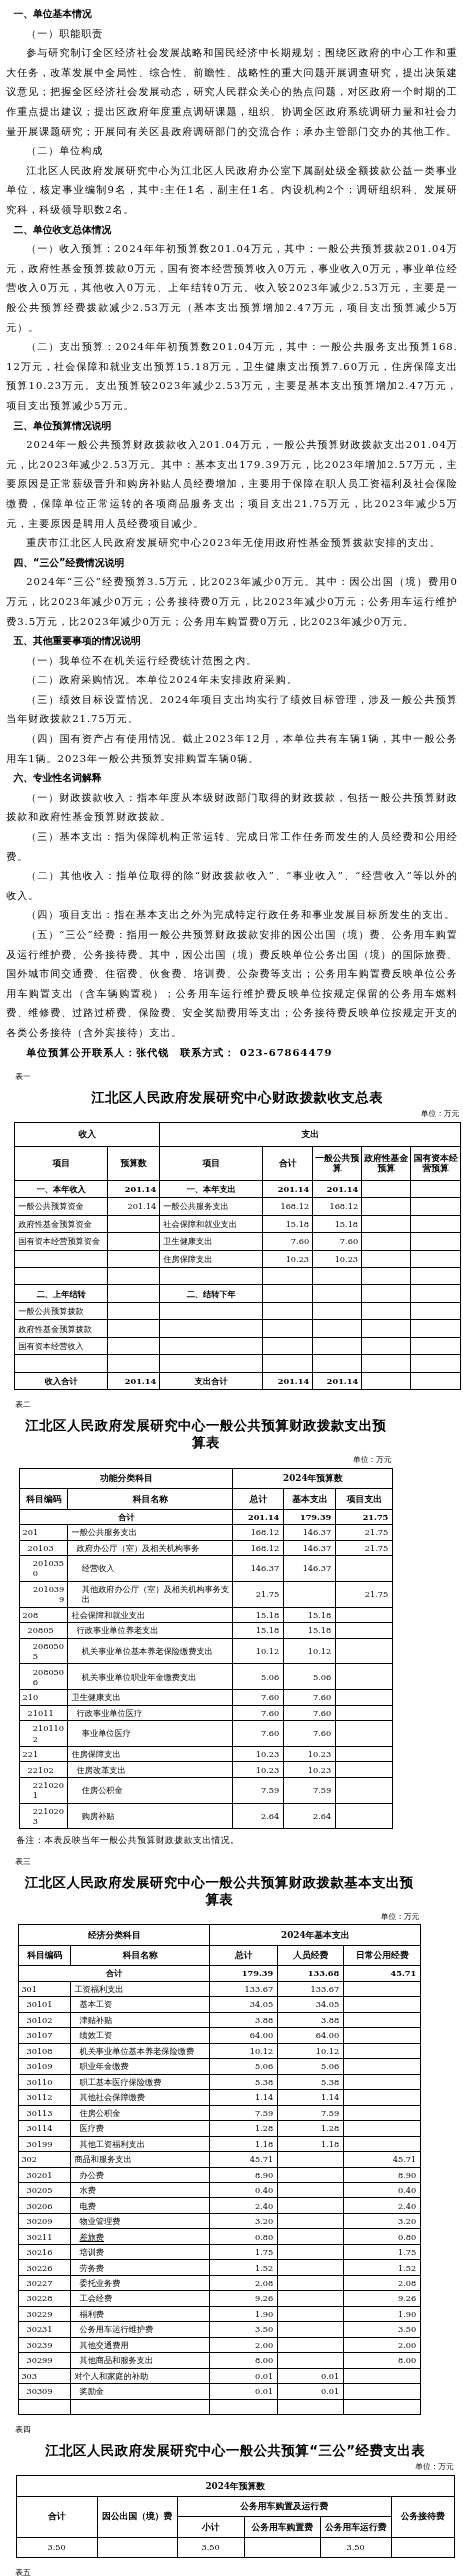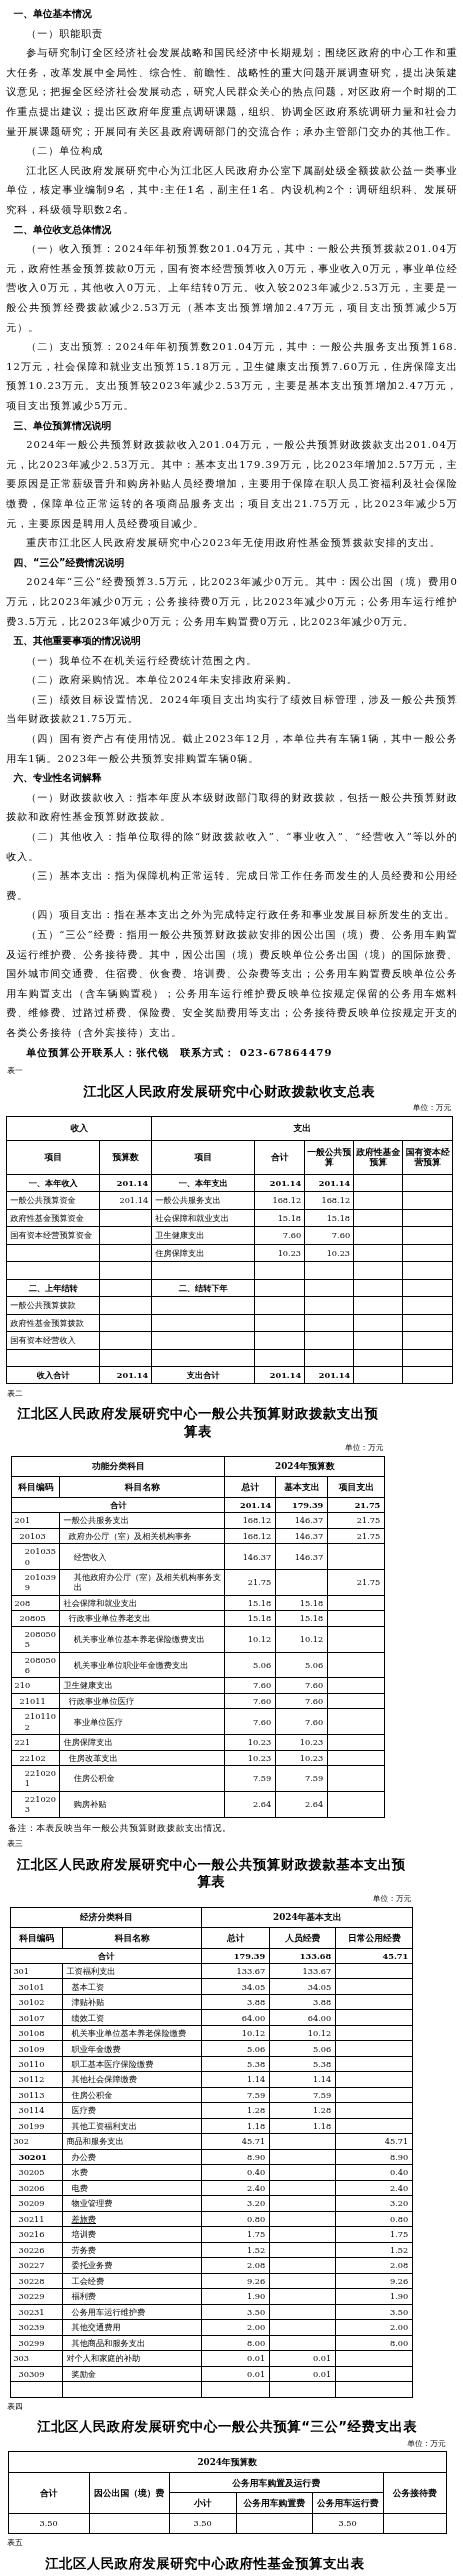--- a/index.html
+++ b/index.html
@@ -4,21 +4,21 @@
 <style>
   html,body{margin:0;padding:0;background:#ffffff;color:#000;}
   body{width:464px;font-family:"DejaVu Serif","Liberation Serif",serif;}
   .page{padding:4.1px 6.2px 12.4px 6.2px;}
   .sec-h{font-family:"DejaVu Sans","Liberation Sans",sans-serif;font-weight:bold;
          font-size:9.8px;line-height:19.6px;margin:0 0 0 7.2px;}
   .para{font-size:10px;line-height:19.6px;margin:0;text-align:justify;
         text-indent:2em;letter-spacing:1px;word-break:break-all;}
   .contact{font-weight:bold;}
   .tbl-label{font-size:7.7px;line-height:13.4px;margin:2.1px 0 0 1px;}
-  .blk{margin:0;}
+  .blk{margin:8px;}
   .blk-inner{margin:0;}
   .tbl-title{font-family:"DejaVu Sans","Liberation Sans",sans-serif;font-weight:bold;
              font-size:13.4px;line-height:17.5px;text-align:center;margin:5.2px 0 2.1px 0;letter-spacing:0.5px;}
   .unit{font-size:7.7px;text-align:right;margin:3.1px 1px 2.6px 0;}
   table{border-collapse:collapse;table-layout:fixed;border:1px solid #000;}
   td{border:0.5px solid #000;padding:2.1px 3.1px;font-size:8.2px;line-height:10.3px;
      vertical-align:middle;overflow:hidden;word-break:break-all;}
   td:empty::after{content:"\00a0";}
   td.hd{font-weight:bold;text-align:center;padding:4.6px 1.5px;font-size:8.8px;}
   tr.bold td{font-weight:bold;}
@@ -48,22 +48,22 @@
       <p class="para">重庆市江北区人民政府发展研究中心2023年无使用政府性基金预算拨款安排的支出。</p>
       <p class="sec-h">四、“三公”经费情况说明</p>
       <p class="para">2024年“三公”经费预算3.5万元，比2023年减少0万元。其中：因公出国（境）费用0万元，比2023年减少0万元；公务接待费0万元，比2023年减少0万元；公务用车运行维护费3.5万元，比2023年减少0万元；公务用车购置费0万元，比2023年减少0万元。</p>
       <p class="sec-h">五、其他重要事项的情况说明</p>
       <p class="para">（一）我单位不在机关运行经费统计范围之内。</p>
       <p class="para">（二）政府采购情况。本单位2024年未安排政府采购。</p>
       <p class="para">（三）绩效目标设置情况。2024年项目支出均实行了绩效目标管理，涉及一般公共预算当年财政拨款21.75万元。</p>
       <p class="para">（四）国有资产占有使用情况。截止2023年12月，本单位共有车辆1辆，其中一般公务用车1辆。2023年一般公共预算安排购置车辆0辆。</p>
       <p class="sec-h">六、专业性名词解释</p>
       <p class="para">（一）财政拨款收入：指本年度从本级财政部门取得的财政拨款，包括一般公共预算财政拨款和政府性基金预算财政拨款。</p>
+      <p class="para">（三）基本支出：指为保障机构正常运转、完成日常工作任务而发生的人员经费和公用经费。</p>
       <p class="para">（二）其他收入：指单位取得的除“财政拨款收入”、“事业收入”、“经营收入”等以外的收入。</p>
-      <p class="para">（三）基本支出：指为保障机构正常运转、完成日常工作任务而发生的人员经费和公用经费。</p>
       <p class="para">（四）项目支出：指在基本支出之外为完成特定行政任务和事业发展目标所发生的支出。</p>
       <p class="para">（五）“三公”经费：指用一般公共预算财政拨款安排的因公出国（境）费、公务用车购置及运行维护费、公务接待费。其中，因公出国（境）费反映单位公务出国（境）的国际旅费、国外城市间交通费、住宿费、伙食费、培训费、公杂费等支出；公务用车购置费反映单位公务用车购置支出（含车辆购置税）；公务用车运行维护费反映单位按规定保留的公务用车燃料费、维修费、过路过桥费、保险费、安全奖励费用等支出；公务接待费反映单位按规定开支的各类公务接待（含外宾接待）支出。</p>
       <p class="para contact">单位预算公开联系人：张代锐　联系方式： 023-67864479</p>
     </div>
   <div id="doc-tables">
       <div class="blk">
         <div class="tbl-label">表一</div>
         <div class="blk-inner" style="margin-left: 0px; width: 446px;">
           <div class="tbl-title">江北区人民政府发展研究中心财政拨款收支总表</div>
           <div class="unit">单位：万元</div>
@@ -249,21 +249,21 @@
                 <td class="num">21.75</td>
               </tr>
               <tr>
                 <td class="code" style="padding-left: 12.4px;">2010350</td>
                 <td style="padding-left: 13.4px;">经营收入</td>
                 <td class="num">146.37</td>
                 <td class="num">146.37</td>
                 <td></td>
               </tr>
               <tr>
-                <td class="code" style="padding-left: 12.4px;">2010399</td>
+                <td class="code" style="padding-left: 12.4px; text-align: right;">2010399</td>
                 <td style="padding-left: 13.4px;">其他政府办公厅（室）及相关机构事务支出</td>
                 <td class="num">21.75</td>
                 <td></td>
                 <td class="num">21.75</td>
               </tr>
               <tr>
                 <td class="code" style="padding-left: 2.1px;">208</td>
                 <td style="padding-left: 3.1px;">社会保障和就业支出</td>
                 <td class="num">15.18</td>
                 <td class="num">15.18</td>
@@ -453,21 +453,21 @@
                 <td></td>
               </tr>
               <tr>
                 <td class="code" style="padding-left: 2.1px;">302</td>
                 <td style="padding-left: 3.1px;">商品和服务支出</td>
                 <td class="num">45.71</td>
                 <td></td>
                 <td class="num">45.71</td>
               </tr>
               <tr>
-                <td class="code" style="padding-left: 7.2px; font-weight: bold;">30201</td>
+                <td class="code" style="padding-left: 7.2px;">30201</td>
                 <td style="padding-left: 8.2px;">办公费</td>
                 <td class="num">8.90</td>
                 <td></td>
                 <td class="num">8.90</td>
               </tr>
               <tr>
                 <td class="code" style="padding-left: 7.2px;">30205</td>
                 <td style="padding-left: 8.2px;">水费</td>
                 <td class="num">0.40</td>
                 <td></td>

